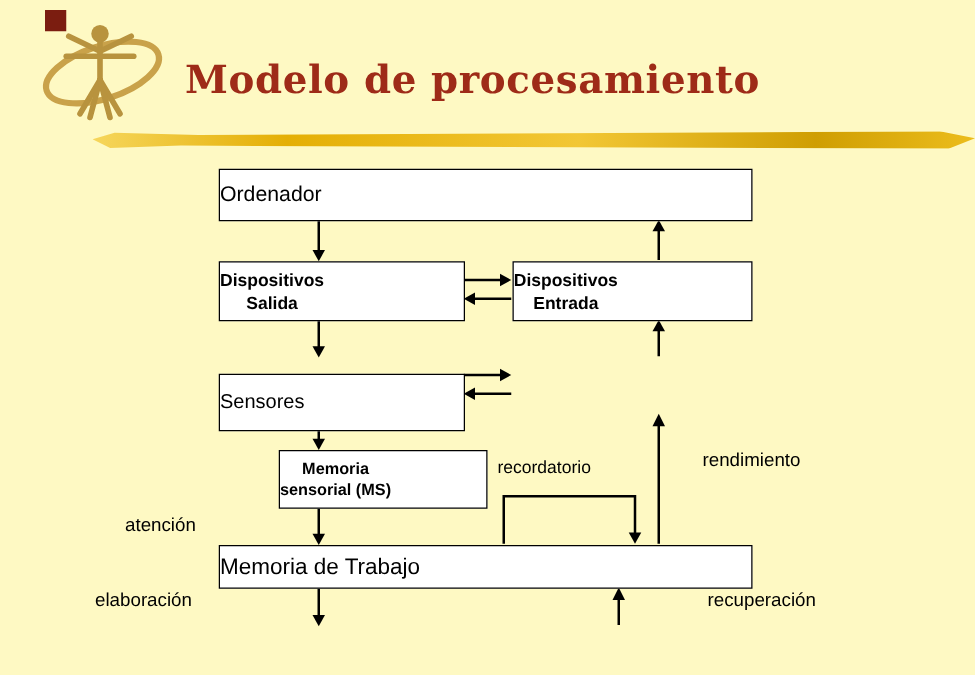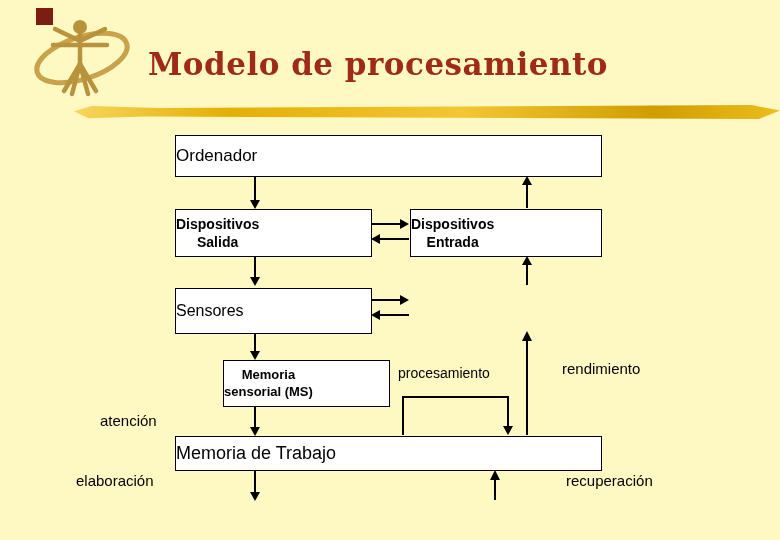--- a/index.html
+++ b/index.html
@@ -20,21 +20,21 @@
     clip-path:polygon(0 45%,2.5% 8%,12% 22%,96% 0,100% 40%,97% 100%,10% 82%,2% 95%);
   }
   .box{
     position:absolute;border:1.5px solid #000;background:#fff;
     display:flex;align-items:center;text-align:center;
     font-size:17px;line-height:1.2;
   }
   .b-ordenador{left:175px;top:135px;width:425px;height:40px;}
   .b-salida  {left:175px;top:209px;width:195px;height:46px;}
   .b-entrada {left:410px;top:209px;width:190px;height:46px;}
-  .b-sensores{left:175px;top:288px;width:195px;height:44px;font-size:16px;}
+  .b-sensores{left:175px;top:299px;width:195px;height:44px;font-size:16px;}
   .b-efectores{left:410px;top:286px;width:190px;height:44px;font-size:16px;}
   .b-ms      {left:223px;top:360px;width:165px;height:45px;}
   .b-mdt     {left:175px;top:436px;width:425px;height:33px;font-size:18px;}
   .b-mlp     {left:175px;top:501px;width:425px;height:31px;font-size:16px;}
   .two-line{font-weight:700;font-size:14px;line-height:1.3;}
   .two-line span{display:block;}
   .b-ms .two-line{font-size:13px;}
   .lbl{position:absolute;font-size:15px;white-space:nowrap;}
   .lbl-atencion    {left:100px;top:412px;}
   .lbl-elaboracion {left:76px;top:472px;}
@@ -157,19 +157,19 @@
       <span>Memoria</span>
       <span>sensorial (MS)</span>
     </div>
   </div>
 
   <div class="box b-mdt">
     <span>Memoria de Trabajo</span>
   </div>
 
 
-  <div class="lbl lbl-recordatorio">procesamiento</div>
+  <div class="lbl lbl-recordatorio">recordatorio</div>
   <div class="lbl lbl-rendimiento">rendimiento</div>
   <div class="lbl lbl-atencion">atención</div>
   <div class="lbl lbl-elaboracion">elaboración</div>
   <div class="lbl lbl-recuperacion">recuperación</div>
 
 </div>
 
 </body></html>

